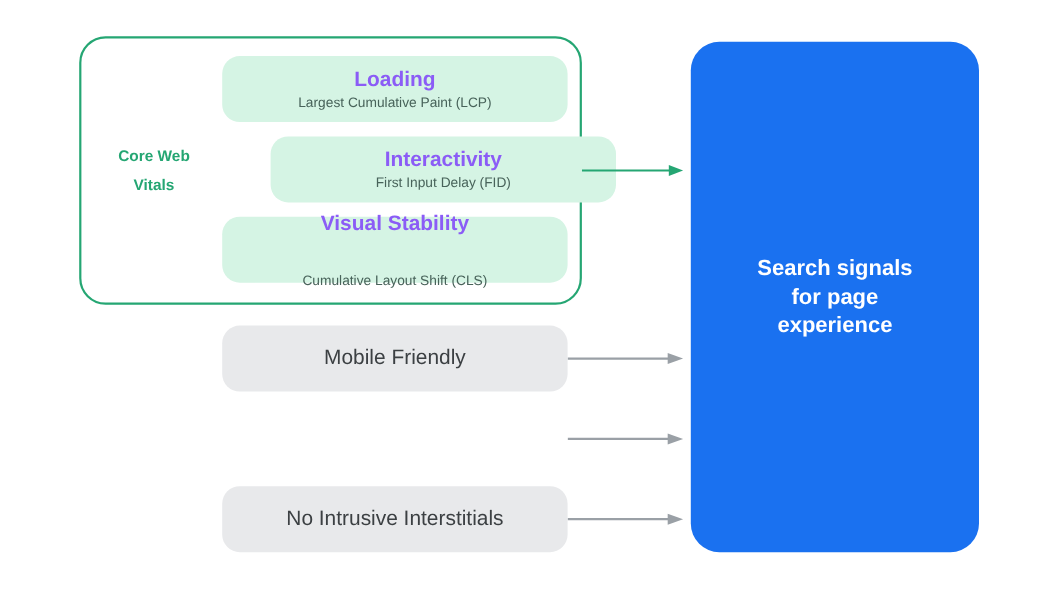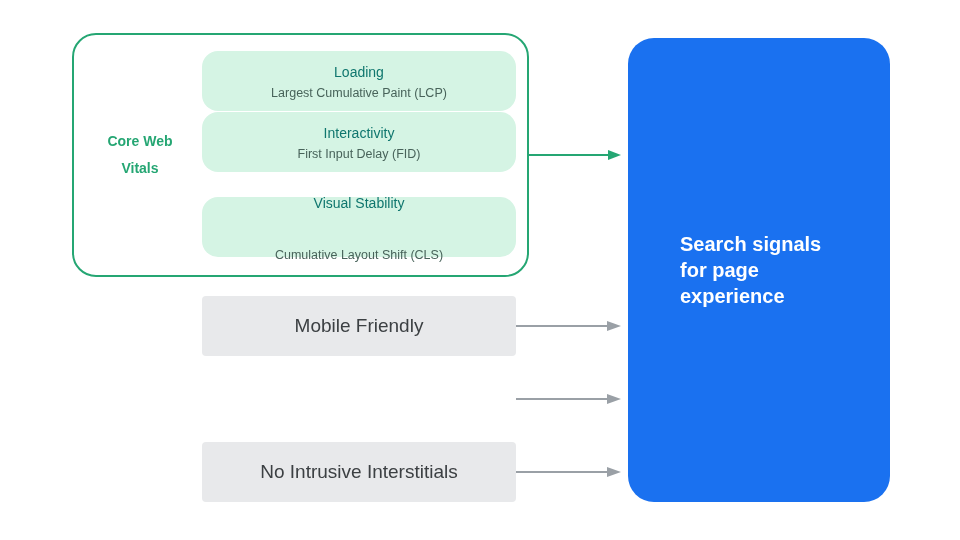--- a/index.html
+++ b/index.html
@@ -16,41 +16,41 @@
     position:absolute;left:98px;top:33px;width:84px;height:244px;
     display:flex;align-items:center;justify-content:center;text-align:center;
     color:#25A673;font-size:14px;font-weight:700;line-height:27px;
   }
   
   .vital-box{
     position:absolute;left:202px;width:314px;height:60px;background:#D5F4E4;
     border-radius:16px;display:flex;flex-direction:column;align-items:center;justify-content:center;
   }
   .vital-box.v1{top:51px;}
-  .vital-box.v2{top:112px;}
+  .vital-box.v2{top:124px;margin-left:44px;}
   .vital-box.v3{top:197px;gap:31px;}
-  .vital-title{font-size:14px;font-weight:400;color:#0f766e;line-height:23px;}
+  .vital-title{font-size:19px;font-weight:700;color:#8b5cf6;line-height:23px;}
   .vital-subtitle{font-size:12.5px;font-weight:400;color:#48635A;line-height:16px;margin-top:1px;}
   
   .signal-box{
     position:absolute;left:202px;width:314px;height:60px;background:#E8E9EB;
-    border-radius:4px;display:flex;align-items:center;justify-content:center;
+    border-radius:16px;display:flex;align-items:center;justify-content:center;
     font-size:19px;font-weight:500;color:#3C4043;
   }
   .signal-box.s1{top:296px;}
   .signal-box.s2{top:369px;}
   .signal-box.s3{top:442px;}
   
   .result-box{
     position:absolute;left:628px;top:38px;width:262px;height:464px;
     background:#1A71F0;border-radius:26px;
     display:flex;align-items:center;justify-content:center;
   }
   .result-label{
-    width:158px;text-align:left;color:#ffffff;
+    width:158px;text-align:center;color:#ffffff;
     font-size:20px;font-weight:700;line-height:26px;
   }
   
   .arrow{position:absolute;display:block;}
   .arrow-green{left:529px;top:148px;}
   .arrow-g1{left:516px;top:319px;}
   .arrow-g2{left:516px;top:392px;}
   .arrow-g3{left:516px;top:465px;}
 </style>
 </head>

